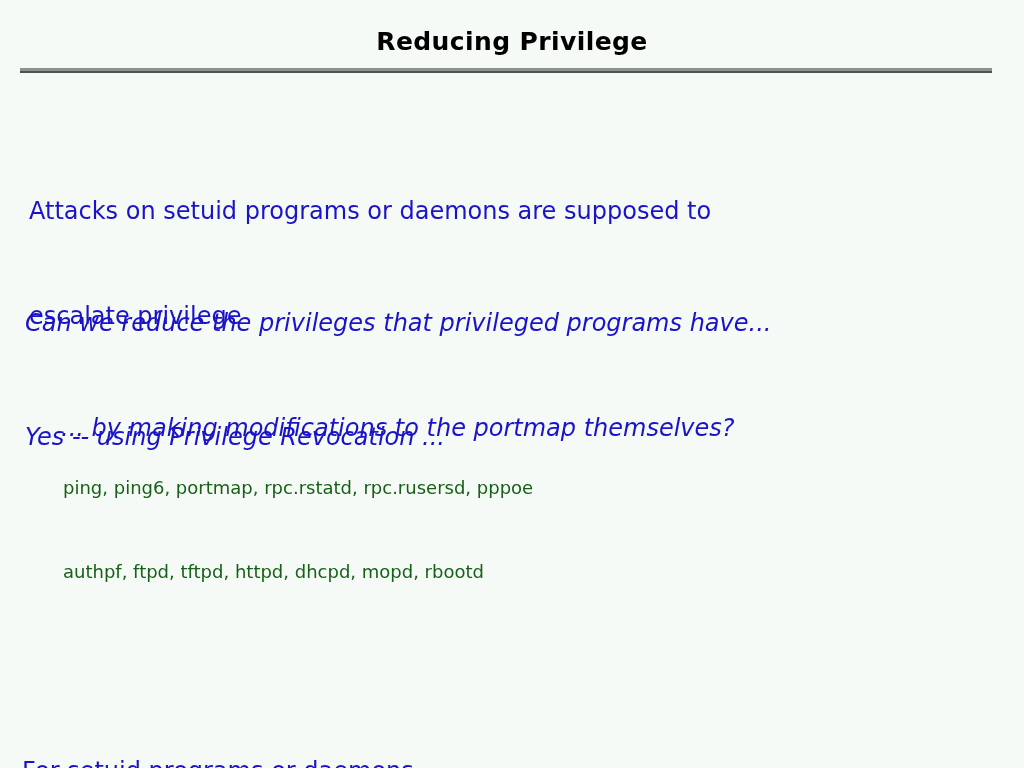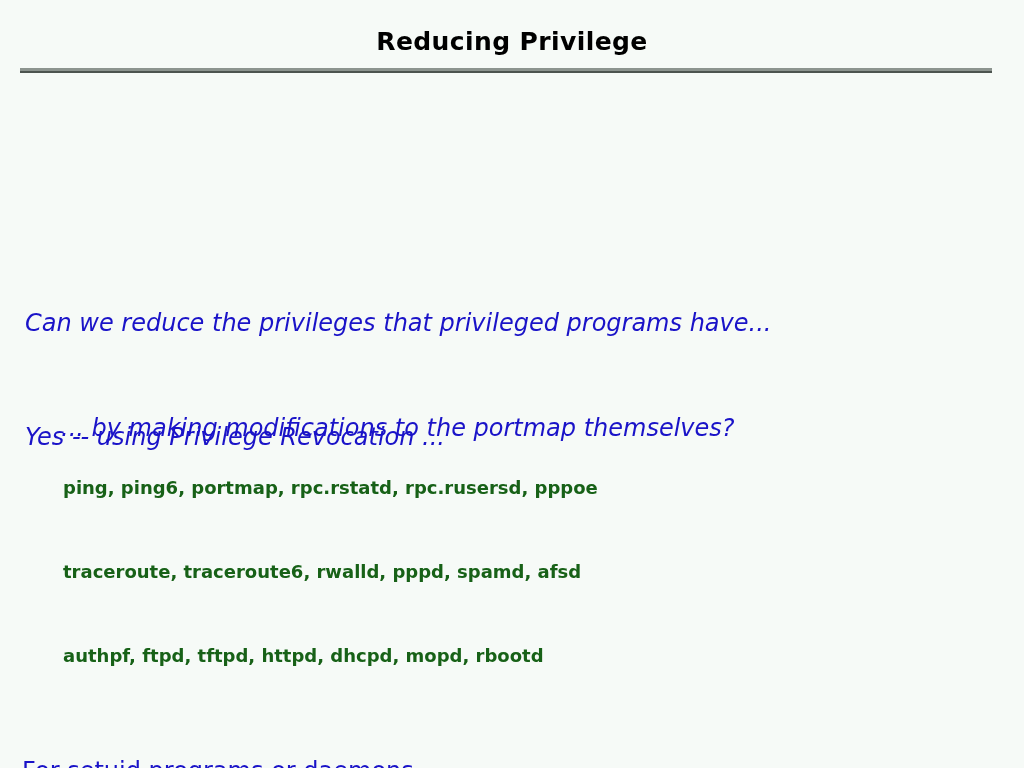--- a/index.html
+++ b/index.html
@@ -78,21 +78,20 @@
     position: absolute;
     font-family: "DejaVu Sans", sans-serif;
     font-size: 18px;
     line-height: 28px;
     color: #176117;
     white-space: pre;
   }
   .mono-list .line {
     display: block;
     white-space: pre;
-    font-weight: bold;
   }
 
   
   #p-attacks   { left: 29px;  top: 124px; width: 840px; }
   #p-canwe     { left: 25px;  top: 236px; width: 900px; font-style: italic; }
   #p-yes       { left: 25px;  top: 350px; width: 620px; font-style: italic; }
   #list-revoke { left: 63px;  top: 418px; width: 620px; }
   #p-sep       { left: 22px;  top: 532px; width: 520px; }
   #list-sep    { left: 63px;  top: 598px; width: 620px; }
   #p-forsetuid { left: 22px;  top: 684px; width: 560px; }
@@ -102,33 +101,36 @@
 
 <div class="slide">
 
   <div class="title-block">
     <span class="slide-title">Reducing Privilege</span>
   </div>
   <div class="title-rule"></div>
 
   <div class="body-area">
 
+    <div class="para" id="p-attacks">
+      <span class="line">Attacks on setuid programs or daemons are supposed to</span>
+      <span class="line">escalate privilege</span>
+    </div>
 
     <div class="para" id="p-canwe">
       <span class="line">Can we reduce the privileges that privileged programs have...</span>
       <span class="line indent">... by making modifications to the portmap themselves?</span>
     </div>
 
     <div class="para" id="p-yes">
       <span class="line">Yes -- using Privilege Revocation ...</span>
     </div>
 
     <div class="mono-list" id="list-revoke">
       <span class="line">ping, ping6, portmap, rpc.rstatd, rpc.rusersd, pppoe</span>
-      <span class="line">traceroute, traceroute6, rwalld, pppd, spamd, afsd</span>
       <span class="line">authpf, ftpd, tftpd, httpd, dhcpd, mopd, rbootd</span>
     </div>
 
 
     <div class="mono-list" id="list-sep">
     </div>
 
     <div class="para" id="p-forsetuid">
       <span class="line">For setuid programs or daemons</span>
     </div>

